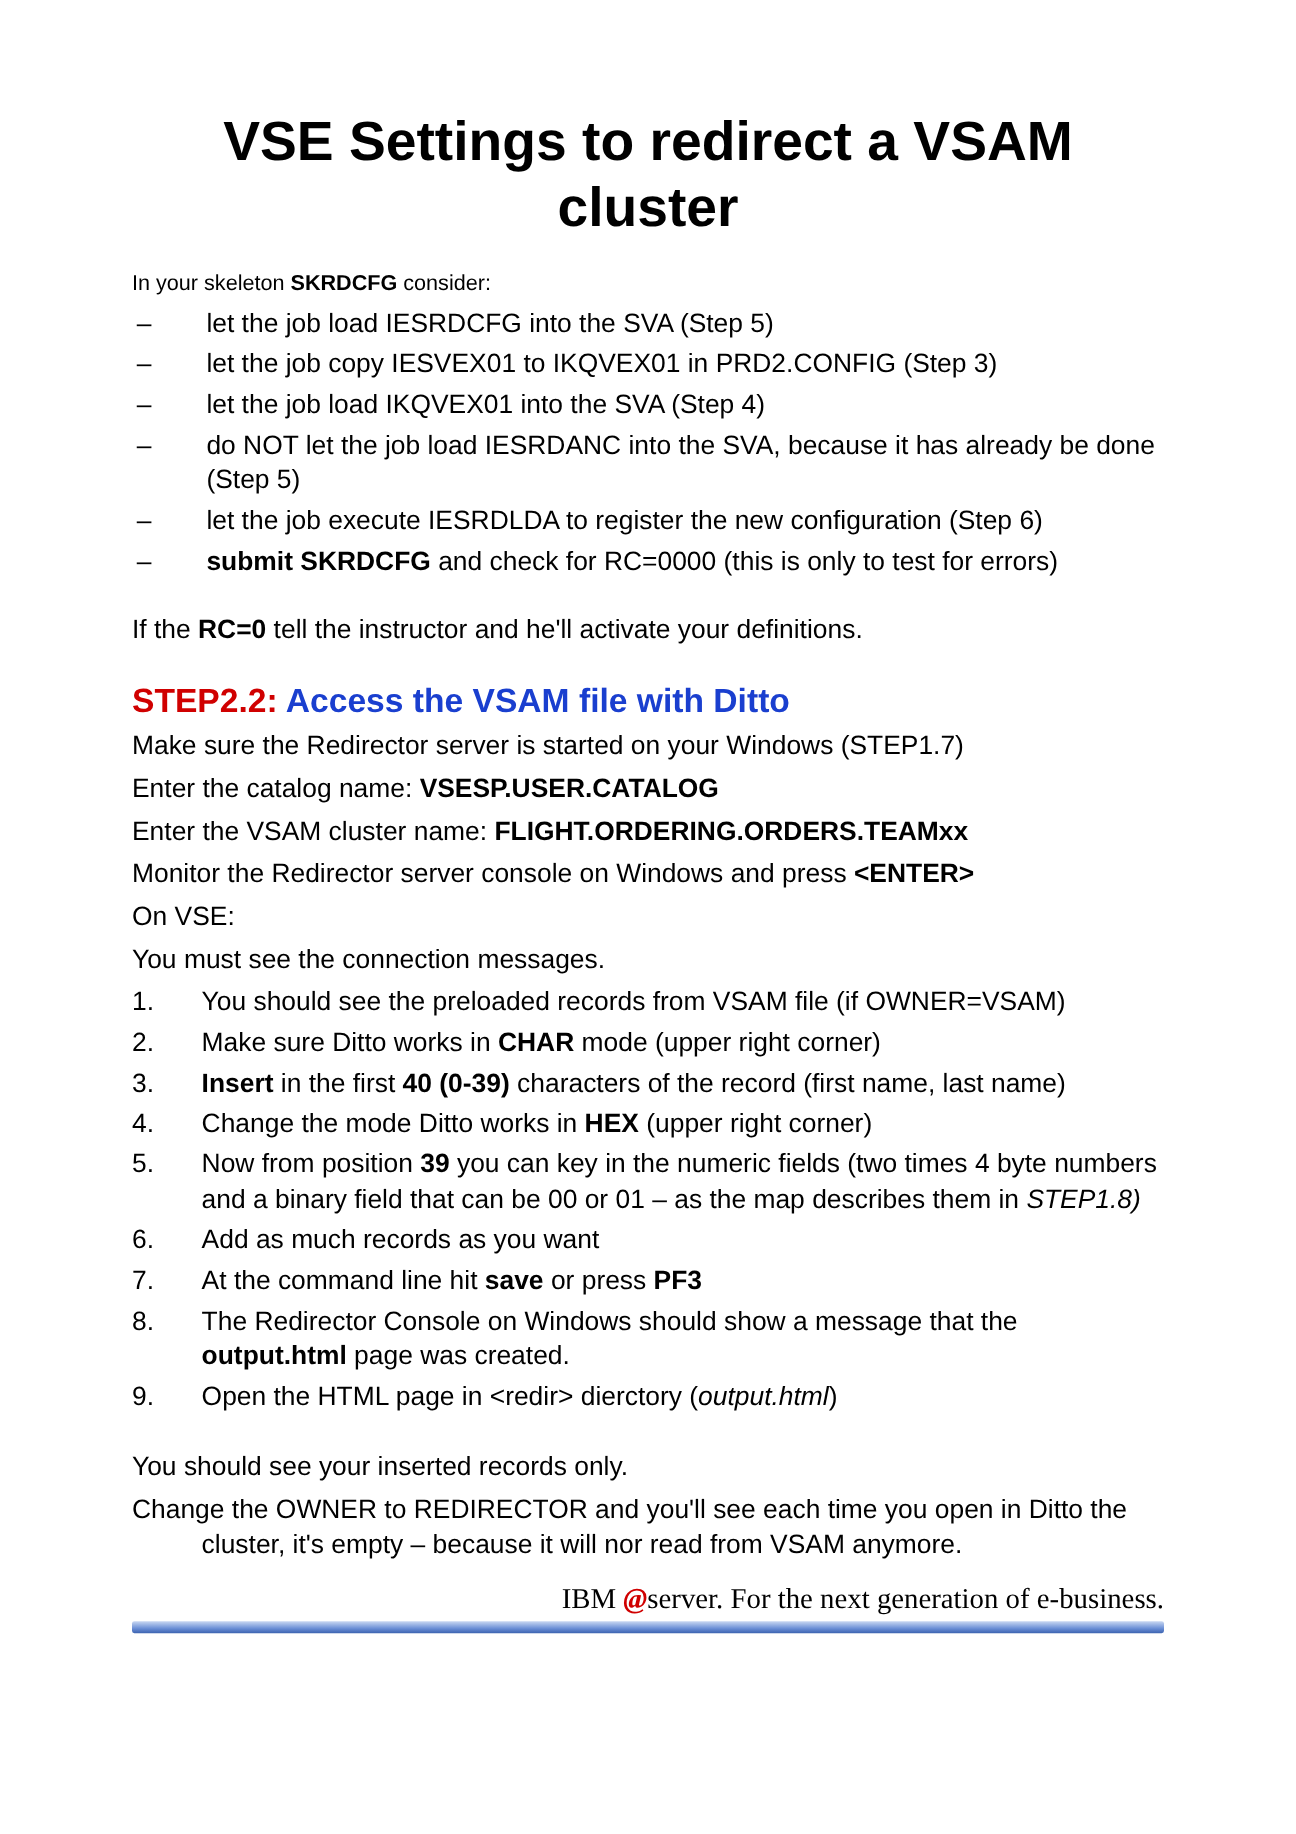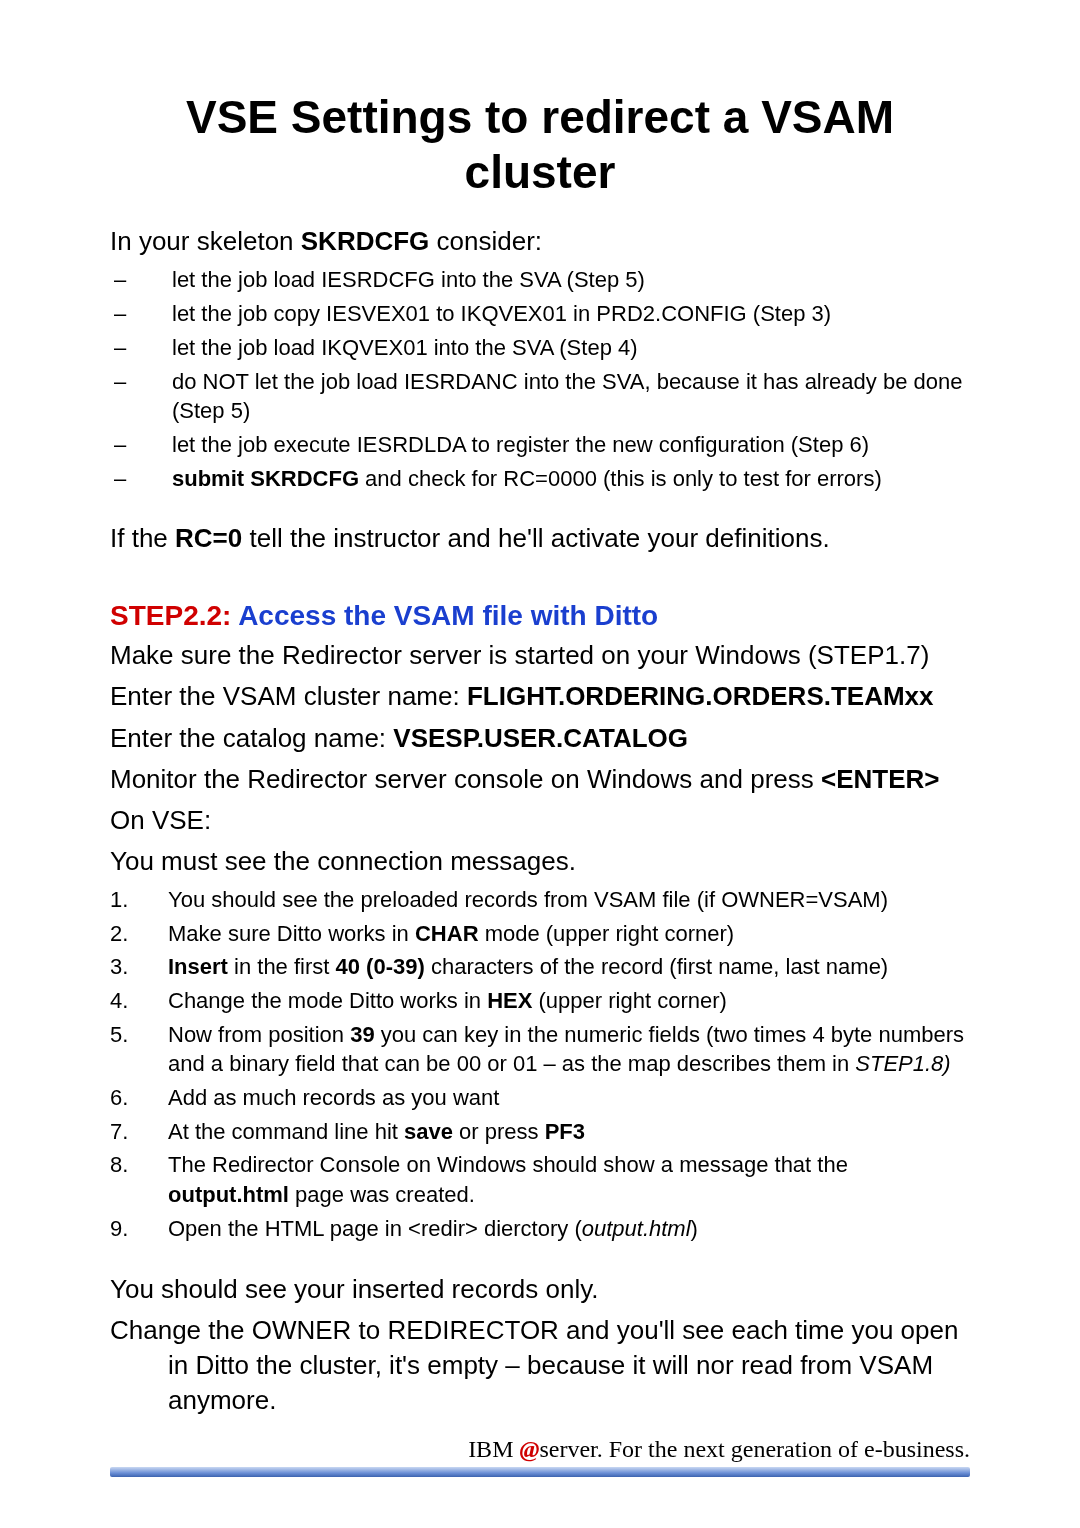--- a/index.html
+++ b/index.html
@@ -18,21 +18,21 @@
     position: relative;
   }
   h1.title {
     text-align: center;
     font-size: 46px;
     font-weight: bold;
     margin: 0 0 24px 0;
     line-height: 1.2;
   }
   p.intro {
-    font-size: 26px;
+    font-size: 18px;
     margin: 0 0 6px 0;
     line-height: 1.35;
   }
   ul.dashlist {
     list-style: none;
     padding: 0;
     margin: 0 0 20px 0;
   }
   ul.dashlist li {
     font-size: 22px;
@@ -43,31 +43,31 @@
   ul.dashlist li .mk {
     width: 58px;
     flex: 0 0 58px;
     text-align: left;
     padding-left: 4px;
   }
   ul.dashlist li .txt {
     flex: 1;
   }
   p.body {
-    font-size: 26px;
+    font-size: 22px;
     margin: 0 0 6px 0;
     line-height: 1.35;
   }
   p.gap {
     margin-top: 28px;
   }
   h2.step {
     font-size: 28px;
     font-weight: bold;
-    margin: 44px 0 6px 0;
+    margin: 28px 0 6px 0;
   }
   .red { color: #d00000; }
   .blue { color: #1a3fcf; }
   ol.numlist {
     list-style: none;
     padding: 0;
     margin: 0 0 20px 0;
   }
   ol.numlist li {
     font-size: 22px;
@@ -148,25 +148,25 @@
   </p>
 
   <h2 class="step">
     <span class="red">STEP2.2:</span><span class="blue"> Access the VSAM file with Ditto</span>
   </h2>
 
   <p class="body">Make sure the Redirector server is started on your Windows (STEP1.7)</p>
 
 
   <p class="body">
+    <span>Enter the catalog name: </span><b>VSESP.USER.CATALOG</b>
+  </p>
+
+  <p class="body">
     <span>Enter the VSAM cluster name: </span><b>FLIGHT.ORDERING.ORDERS.TEAMxx</b>
-  </p>
-
-  <p class="body">
-    <span>Enter the catalog name: </span><b>VSESP.USER.CATALOG</b>
   </p>
 
   <p class="body">
     <span>Monitor the Redirector server console on Windows and press </span><b>&lt;ENTER&gt;</b>
   </p>
 
   <p class="body">On VSE:</p>
   <p class="body">You must see the connection messages.</p>
 
   <ol class="numlist" id="numlist">

